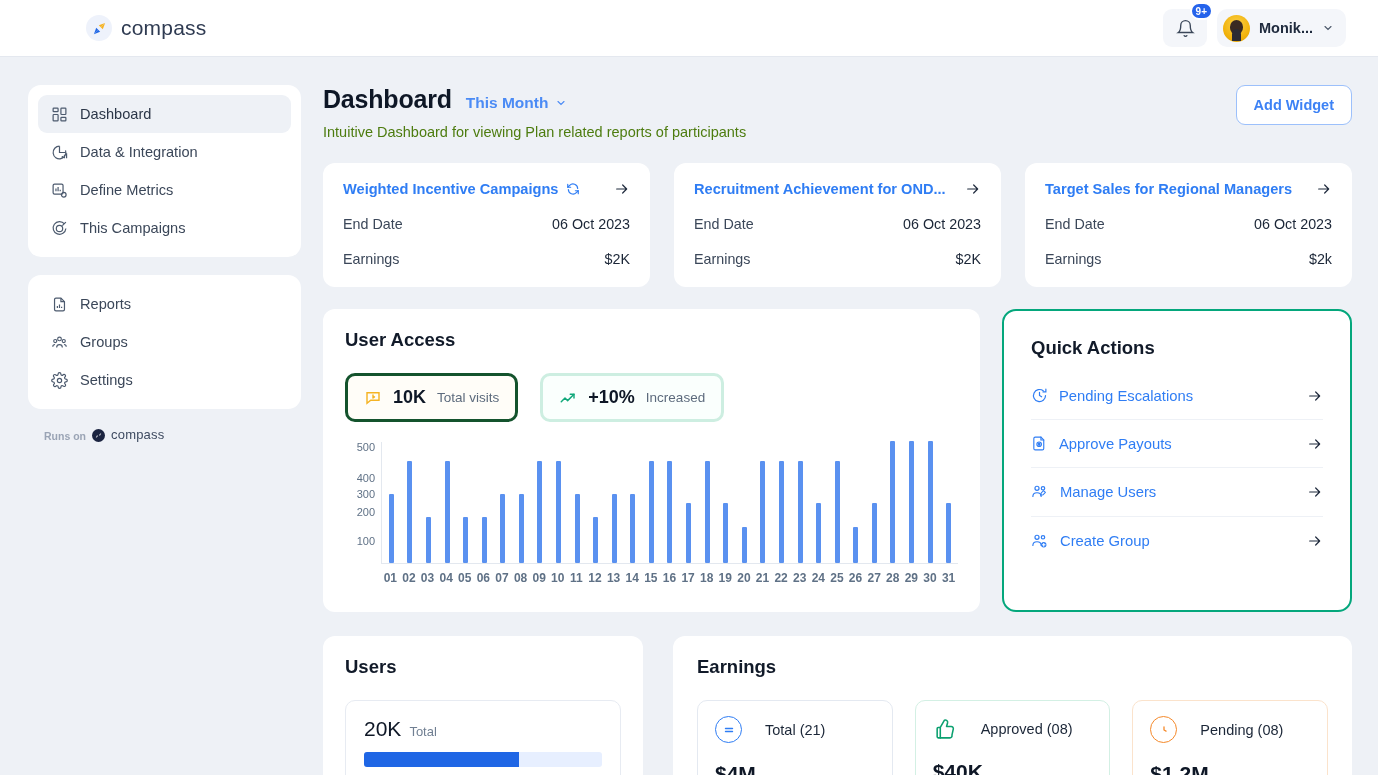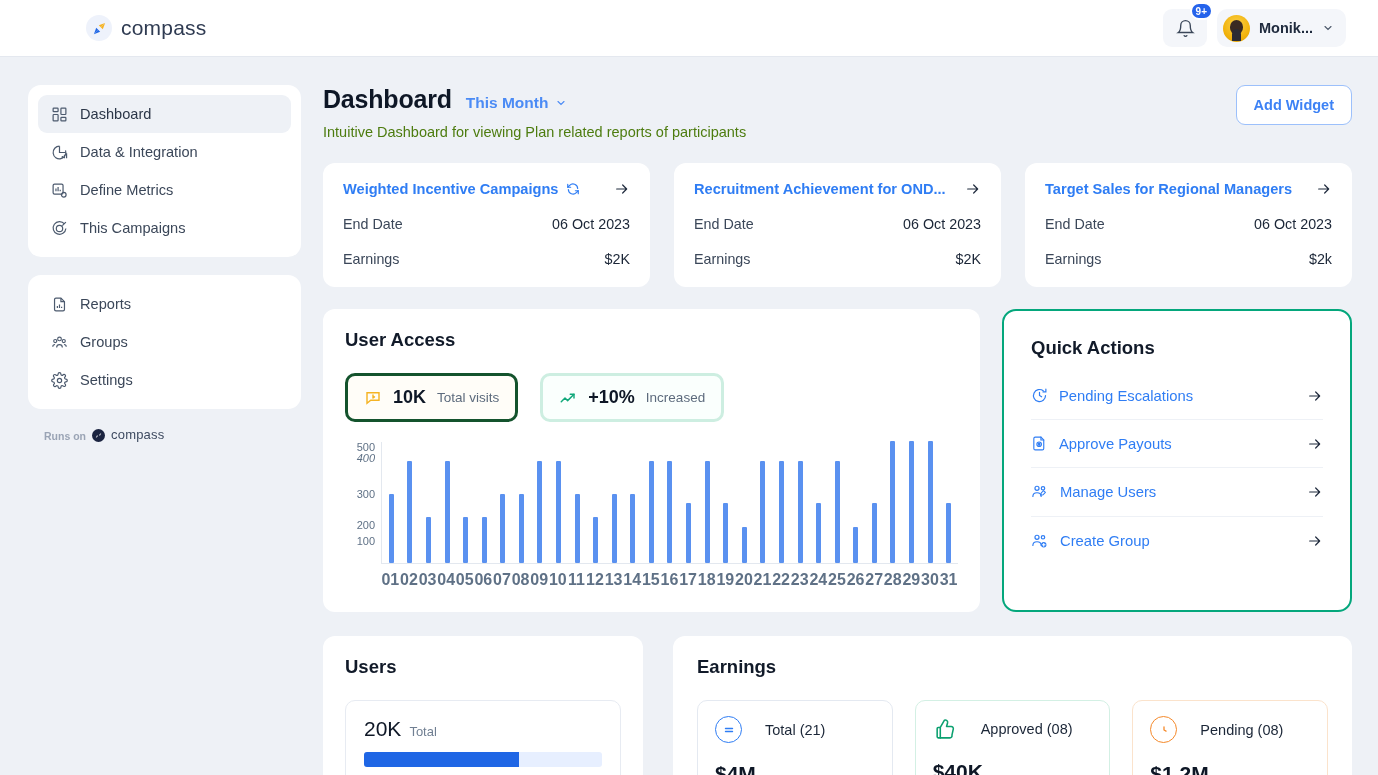--- a/index.html
+++ b/index.html
@@ -103,21 +103,21 @@
   .chip-sub { font-size:13.5px; color:#5d6b7d; }
 
   .chart { margin-top: 20px; position:relative; height:152px; padding-left:36px; }
   .yaxis { position:absolute; left:0; top:0; width:34px; height:122px; }
   .ytick { position:absolute; right:4px; font-size:11px; color:#5f7186; transform:translateY(-50%);}
   .plot { position:relative; height:122px; border-left:1px solid #e3e8ef; border-bottom:1px solid #e3e8ef; display:flex; align-items:flex-end; }
   .bars { display:flex; align-items:flex-end; justify-content:space-around; width:100%; height:100%; }
   .bar-col { flex:1; display:flex; justify-content:center; align-items:flex-end; height:100%; }
   .bar { width:5px; background:#5a91f0; border-radius:1px; }
   .xlabels { display:flex; justify-content:space-around; margin-top:7px; }
-  .xlabel { flex:1; text-align:center; font-size:16px; color:#5f7186; font-weight:600; }
+  .xlabel { flex:1; text-align:center; font-size:12px; color:#5f7186; font-weight:600; }
 
   .qa-outer { width:350px; flex:none; border:2.5px solid #04a77c; border-radius:14px; padding:5px; background:#fff;}
   .qa-card { background:#fff; border-radius:10px; padding:21px 22px 14px; }
   .qa-list { margin-top:13px; }
   .qa-item { display:flex; align-items:center; gap:11px; padding:15px 0; }
   .qa-item + .qa-item { border-top:1px solid #eef1f6; }
   .qa-label { font-size:14.8px; color:#2f7df4; font-weight:500; }
   .qa-arrow { margin-left:auto; color:#1f2a3d; font-size:15px; }
 
   
@@ -387,23 +387,23 @@
               </svg>
             </span>
             <span class="chip-big">+10%</span>
             <span class="chip-sub">Increased</span>
           </div>
         </div>
 
         <div class="chart">
           <div class="yaxis">
               <div class="ytick" style="top: 4.69231px;">500</div>
-              <div class="ytick" style="top: 16px; font-style: italic;">400</div>
+              <div class="ytick" style="top: 36px;">400</div>
               <div class="ytick" style="top: 51.6154px;">300</div>
-              <div class="ytick" style="top: 83px;">200</div>
+              <div class="ytick" style="top: 70px;">200</div>
               <div class="ytick" style="top: 98.5385px;">100</div>
             </div>
           <div class="plot">
             <div class="bars">
                 <div class="bar-col">
                   <div class="bar" style="height: 69.2115px; background: rgb(90, 145, 240);"></div>
                 </div>
                 <div class="bar-col">
                   <div class="bar" style="height: 102.058px; background: rgb(90, 145, 240);"></div>
                 </div>

